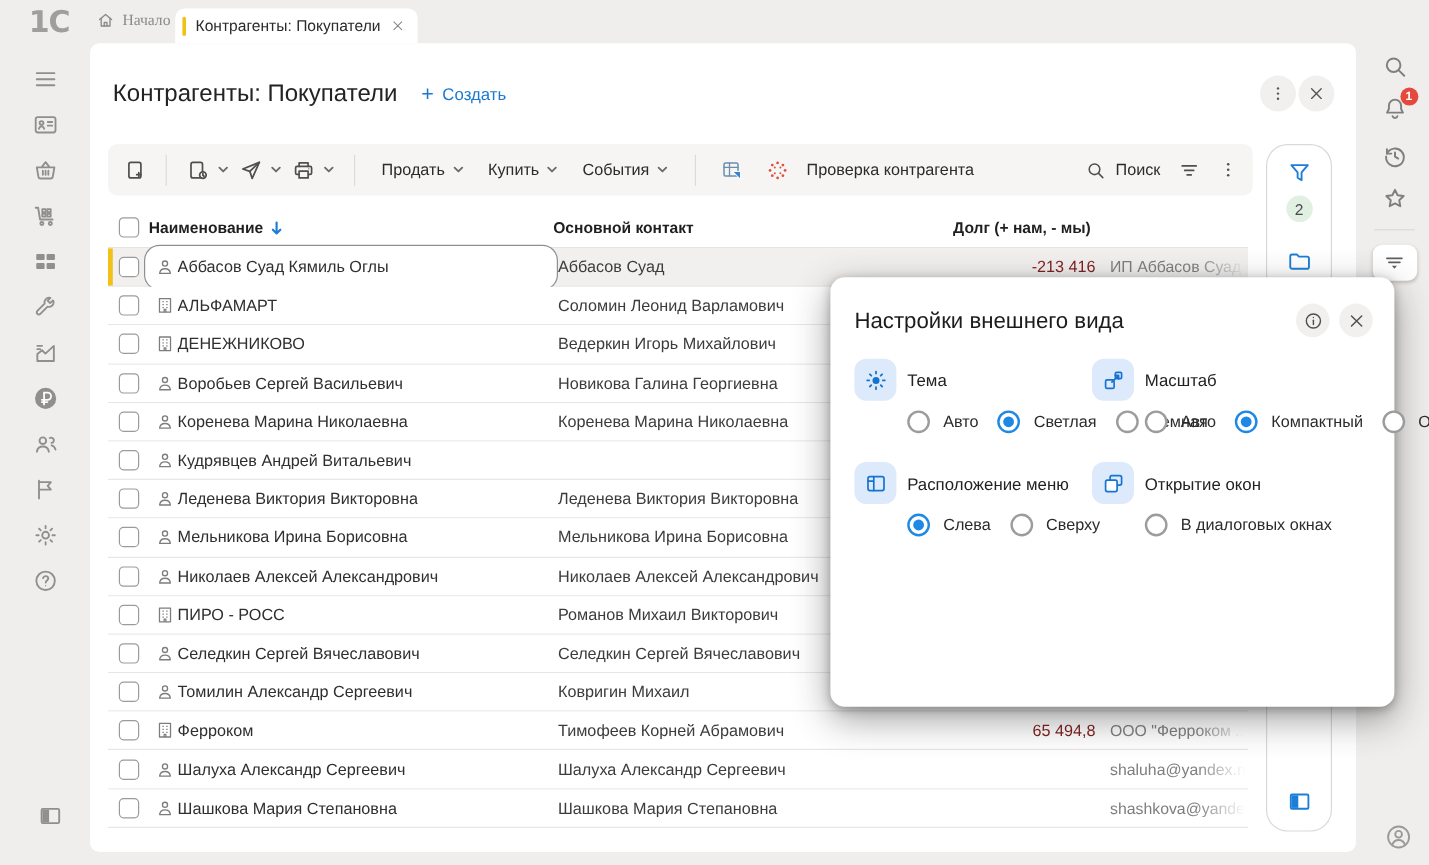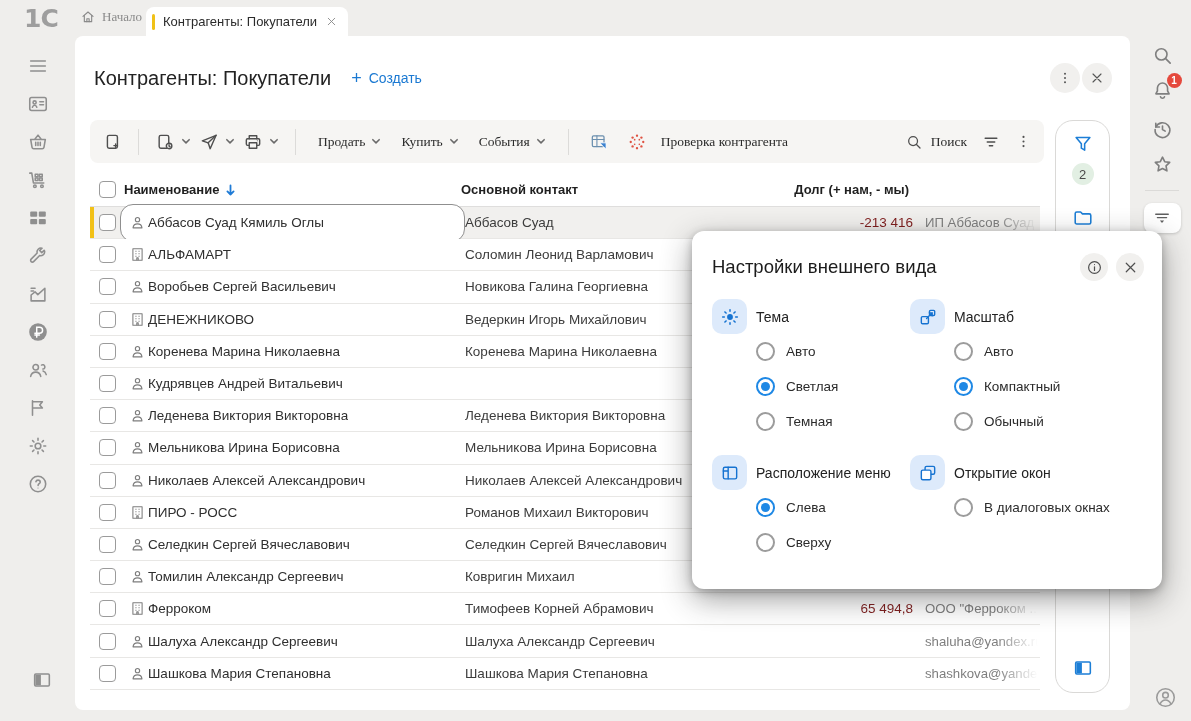--- a/index.html
+++ b/index.html
@@ -36,21 +36,21 @@
   .card{position:absolute;left:75px;top:36px;width:1055px;height:674px;background:#fff;border-radius:8px;z-index:1;}
 
   .phead{position:absolute;left:94px;top:60px;height:36px;display:flex;align-items:center;gap:20px;z-index:2;}
   .ptitle{font-size:20px;color:#232323;}
   .create{display:flex;align-items:center;gap:7px;color:#1b79d2;font-size:14px;cursor:pointer;}
   .create .plus{font-size:18px;line-height:1;}
   .hbtn{position:absolute;top:63px;width:30px;height:30px;border-radius:50%;background:#f1f0ee;display:flex;align-items:center;justify-content:center;z-index:2;}
   .hbtn .ic{width:16px;height:16px;color:#555;}
 
   
-  .toolbar{position:absolute;left:90px;top:120px;width:954px;height:43px;background:#f6f5f3;border-radius:8px;display:flex;align-items:center;padding:0 12px;box-sizing:border-box;gap:8px;z-index:2;font-family:Liberation Serif, serif;}
+  .toolbar{position:absolute;left:90px;top:120px;width:954px;height:43px;background:#f6f5f3;border-radius:8px;display:flex;align-items:center;padding:0 12px;box-sizing:border-box;gap:8px;z-index:2;}
   .toolbar .tbic{width:20px;height:20px;color:#4f4f4f;}
   .tb-group{display:flex;align-items:center;gap:4px;}
   .tb-div{width:1px;height:26px;background:#dcdbd9;margin:0 8px;}
   .tb-label{font-size:13.5px;color:#2b2b2b;}
   .chev{width:10px;height:9px;color:#6a6a6a;margin-left:2px;}
   .tb-right{margin-left:auto;display:flex;align-items:center;gap:14px;}
 
   
   .sidepanel{position:absolute;left:1055px;top:120px;width:55px;height:573px;background:#fff;border:1px solid #dad9d7;border-radius:18px;box-sizing:border-box;z-index:8;display:flex;flex-direction:column;align-items:center;padding-top:12px;}
   .sidepanel .ic{width:22px;height:22px;color:#1c7ed6;}
@@ -84,21 +84,21 @@
     box-shadow:0 10px 30px rgba(40,40,40,.45),0 2px 8px rgba(0,0,0,.25);}
   .dlg-head{display:flex;align-items:center;padding:22px 18px 0 20px;}
   .dlg-title{font-size:18.5px;color:#1c1c1c;flex:1;}
   .dlg-btn{width:28px;height:28px;border-radius:50%;background:#f1f0ee;display:flex;align-items:center;justify-content:center;margin-left:8px;}
   .dlg-btn .ic{width:17px;height:17px;color:#4f4f4f;}
   .dlg-grid{display:grid;grid-template-columns:198px 1fr;row-gap:24px;padding:0 20px;margin-top:18px;}
   .sec-head{display:flex;align-items:center;gap:9px;margin-bottom:8px;}
   .sec-ic{width:35px;height:35px;border-radius:10px;background:#ddeafb;color:#1673d1;display:flex;align-items:center;justify-content:center;flex:none;}
   .sec-ic .ic{width:20px;height:20px;}
   .sec-label{font-weight:400;font-size:14px;color:#222;}
-  .opts{display:flex;flex-direction:column;gap:16px;padding-left:44px;}
+  .opts{display:flex;flex-direction:row;gap:16px;padding-left:44px;}
   .opt{display:flex;align-items:center;gap:11px;cursor:pointer;}
   .radio{width:19px;height:19px;border-radius:50%;border:2px solid #9c9c9c;background:#fff;box-sizing:border-box;position:relative;flex:none;}
   .radio.on{border-color:#1e88e5;}
   .radio.on::after{content:'';position:absolute;inset:3px;border-radius:50%;background:#1e88e5;}
   .opt-label{font-size:13.5px;color:#2b2b2b;}
 </style>
 </head>
 <body>
 
 <div class="logo1c">1С</div>
@@ -473,43 +473,43 @@
           <span class="nm">АЛЬФАМАРТ</span>
         </span>
         <span class="ccontact">Соломин Леонид Варламович</span>
         <span class="cdebt"></span>
         <span class="cextra"></span>
       </div>
       <div class="trow">
         <span class="cb"></span>
         <span class="cname">
           <span class="ic ri">
-            <svg viewBox="0 0 24 24" fill="none" stroke="currentColor" stroke-width="1.6" stroke-linejoin="round">
-              <circle cx="12" cy="8" r="3"></circle>
-              <path d="M5.7 19.5c.4-3.5 2.9-5.5 6.3-5.5s5.9 2 6.3 5.5z"></path>
-            </svg>
-          </span>
-          <span class="nm">Воробьев Сергей Васильевич</span>
-        </span>
-        <span class="ccontact">Новикова Галина Георгиевна</span>
-        <span class="cdebt"></span>
-        <span class="cextra"></span>
-      </div>
-      <div class="trow">
-        <span class="cb"></span>
-        <span class="cname">
-          <span class="ic ri">
             <svg viewBox="0 0 24 24" fill="none" stroke="currentColor" stroke-width="1.5" stroke-linejoin="round">
               <rect x="5.5" y="4" width="13" height="16"></rect>
               <path d="M9 7.5h1.6M13.4 7.5H15M9 11h1.6M13.4 11H15M9 14.5h1.6M13.4 14.5H15M11 20v-3.2h2V20"></path>
             </svg>
           </span>
           <span class="nm">ДЕНЕЖНИКОВО</span>
         </span>
         <span class="ccontact">Ведеркин Игорь Михайлович</span>
+        <span class="cdebt"></span>
+        <span class="cextra"></span>
+      </div>
+      <div class="trow">
+        <span class="cb"></span>
+        <span class="cname">
+          <span class="ic ri">
+            <svg viewBox="0 0 24 24" fill="none" stroke="currentColor" stroke-width="1.6" stroke-linejoin="round">
+              <circle cx="12" cy="8" r="3"></circle>
+              <path d="M5.7 19.5c.4-3.5 2.9-5.5 6.3-5.5s5.9 2 6.3 5.5z"></path>
+            </svg>
+          </span>
+          <span class="nm">Воробьев Сергей Васильевич</span>
+        </span>
+        <span class="ccontact">Новикова Галина Георгиевна</span>
         <span class="cdebt"></span>
         <span class="cextra"></span>
       </div>
       <div class="trow">
         <span class="cb"></span>
         <span class="cname">
           <span class="ic ri">
             <svg viewBox="0 0 24 24" fill="none" stroke="currentColor" stroke-width="1.6" stroke-linejoin="round">
               <circle cx="12" cy="8" r="3"></circle>
               <path d="M5.7 19.5c.4-3.5 2.9-5.5 6.3-5.5s5.9 2 6.3 5.5z"></path>

